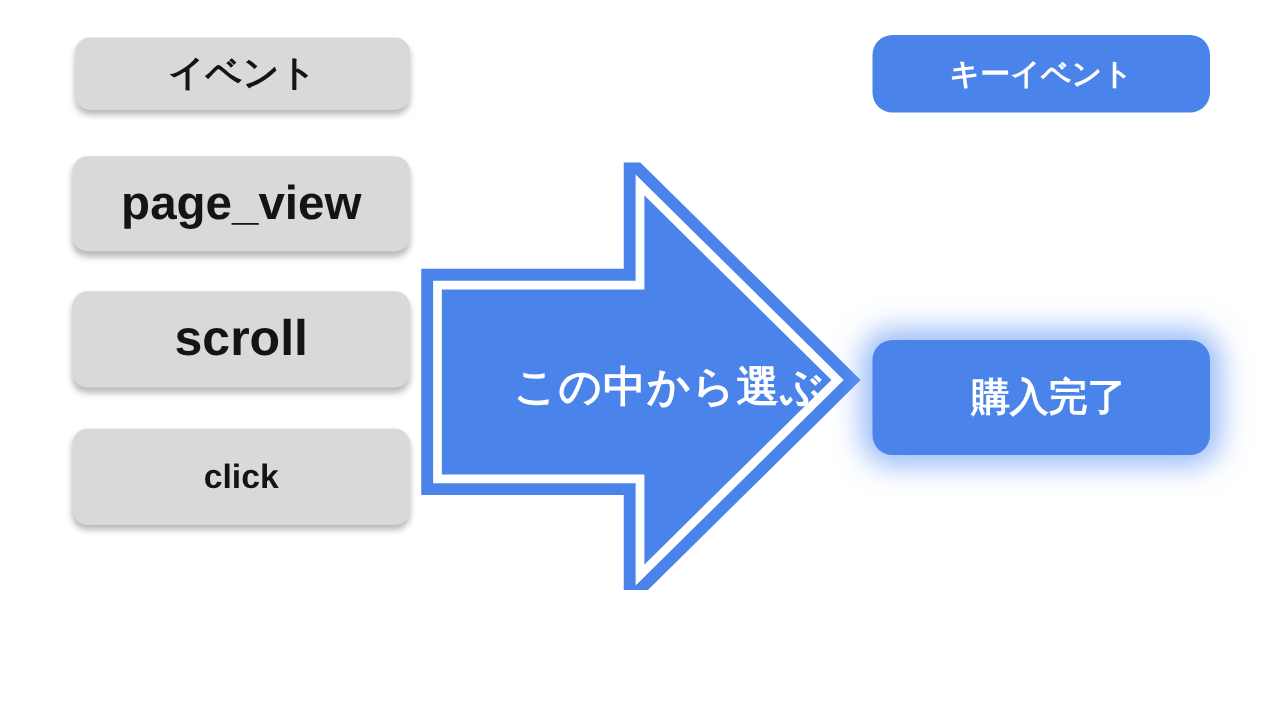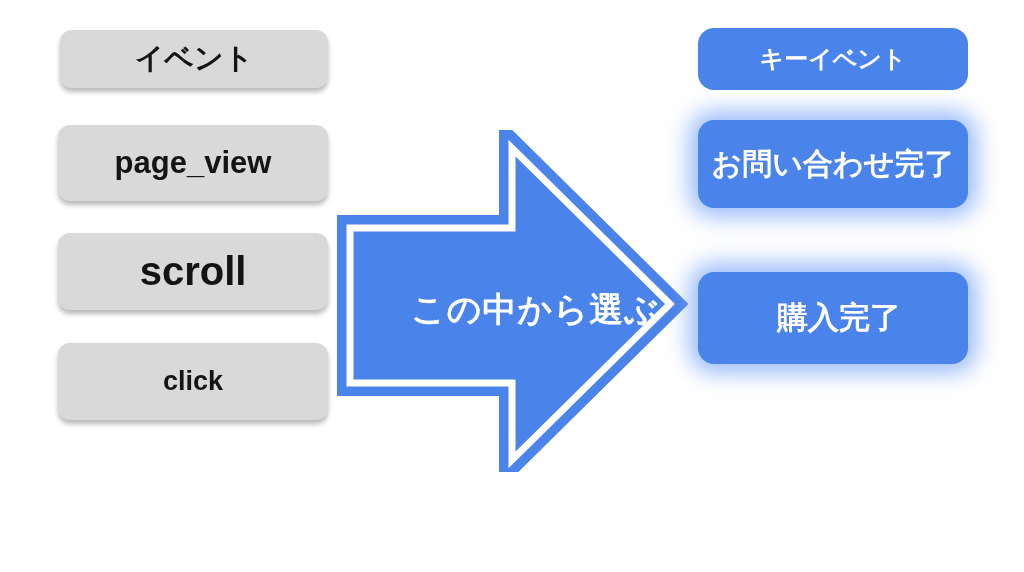--- a/index.html
+++ b/index.html
@@ -22,21 +22,21 @@
     box-sizing: border-box;
   }
   
   .gray {
     background: #d9d9d9;
     color: #141414;
     border-radius: 12px;
     box-shadow: 0 4px 5px rgba(0,0,0,0.28);
   }
   .gray.hdr   { left: 60px;  top: 30px;  width: 268px; height: 58px; font-size: 29px; }
-  .gray.it0   { left: 58px;  top: 125px; width: 270px; height: 76px; font-size: 31px; }
+  .gray.it0   { left: 58px;  top: 125px; width: 270px; height: 76px; font-size: 38px; }
   .gray.it1   { left: 58px;  top: 233px; width: 270px; height: 77px; font-size: 40px; }
   .gray.it2   { left: 58px;  top: 343px; width: 270px; height: 77px; font-size: 27px; }
   .gray.it3   { left: 58px;  top: 455px; width: 270px; height: 77px; font-size: 31px; }
   
   .blue {
     background: #4a83e9;
     color: #ffffff;
     border-radius: 16px;
   }
   .blue.glow { box-shadow: 0 0 22px 9px rgba(122,166,245,0.75); }
@@ -79,20 +79,17 @@
 
   <svg class="arrow-svg" width="355" height="350" viewBox="335 130 355 350" aria-hidden="true">
     <polygon points="350,228 512,228 512,148 670,304 512,460 512,383 350,383" fill="#4a83e9" stroke="#4a83e9" stroke-width="26" stroke-linejoin="miter"></polygon>
     <polygon points="350,228 512,228 512,148 670,304 512,460 512,383 350,383" fill="#4a83e9" stroke="#ffffff" stroke-width="7" stroke-linejoin="miter"></polygon>
   </svg>
   <div class="arrow-label">この中から選ぶ</div>
 
   <div class="box blue hdr">
     <span>キーイベント</span>
   </div>
-  <div class="box blue glow it0">
-    <span>お問い合わせ完了</span>
-  </div>
   <div class="box blue glow it1">
     <span>購入完了</span>
   </div>
 
 </div>
 
 </body></html>

